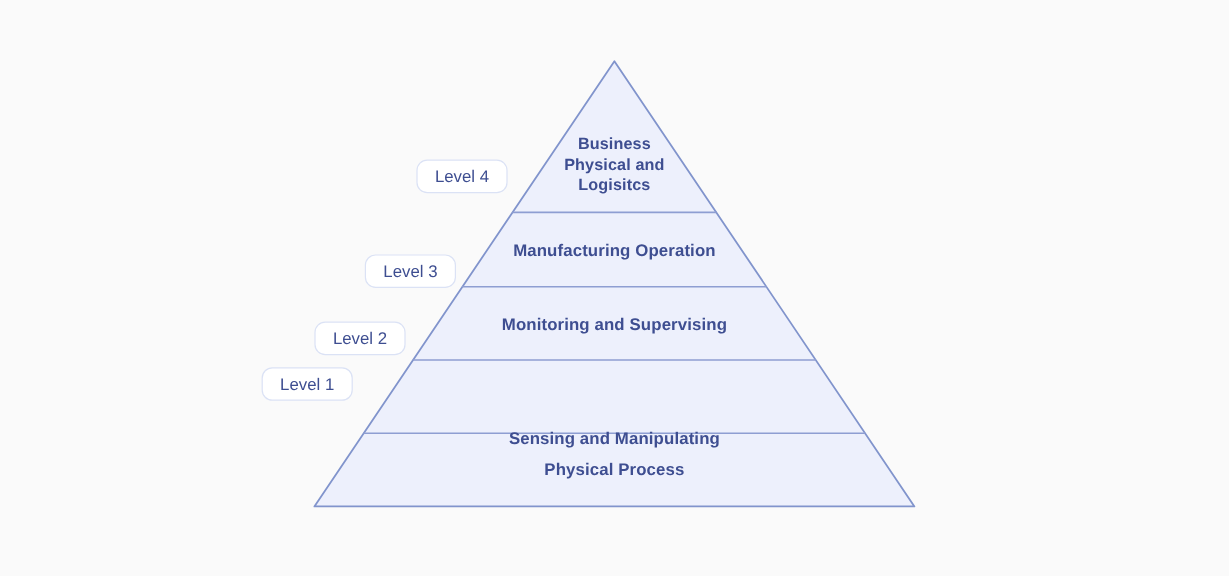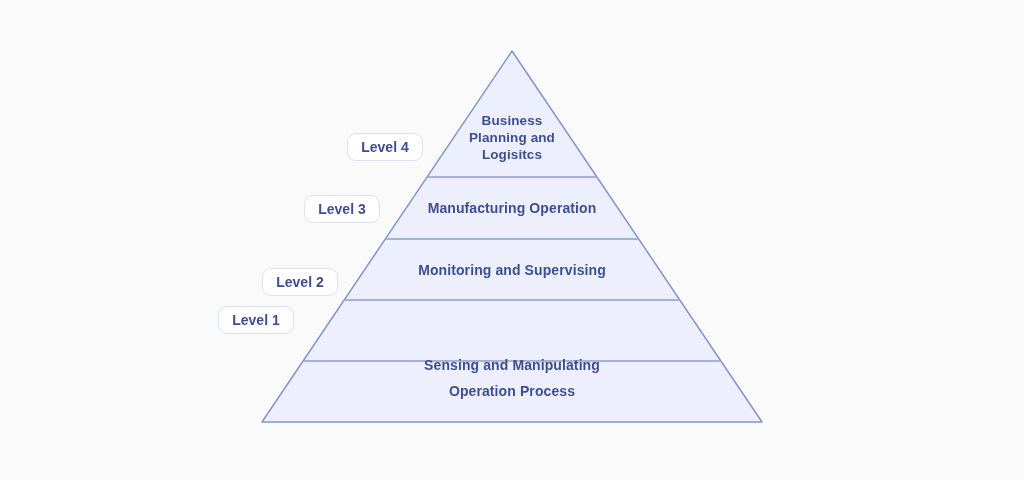--- a/index.html
+++ b/index.html
@@ -55,41 +55,41 @@
   .level-badge {
     position: absolute;
     width: 76px; height: 28px;
     background: var(--badge-bg);
     border: 1px solid var(--badge-border);
     border-radius: 9px;
     display: flex;
     align-items: center;
     justify-content: center;
     color: var(--text);
-    font-weight: 700;
+    font-weight: 400;
     font-size: 14px;
   }
 </style>
 </head>
 <body>
 
 <div class="stage">
 
   <svg class="pyramid-svg" width="1024" height="480" viewBox="0 0 1024 480">
     <path class="pyr" d="M512 51 L762 422 L262 422 Z"></path>
     <line class="divider" x1="427" y1="177" x2="597" y2="177"></line>
     <line class="divider" x1="385" y1="239" x2="639" y2="239"></line>
     <line class="divider" x1="344" y1="300" x2="680" y2="300"></line>
     <line class="divider" x1="303" y1="361" x2="721" y2="361"></line>
   </svg>
 
-  <div class="band-label apex" style="left:512px; top:137px;">Business Planning and Logisitcs</div>
+  <div class="band-label apex" style="left:512px; top:137px;">Business Physical and Logisitcs</div>
   <div class="band-label" style="left:512px; top:208px;">Manufacturing Operation</div>
   <div class="band-label" style="left:512px; top:270px;">Monitoring and Supervising</div>
   <div class="band-label" style="left:512px; top:331px;margin-top:34px;">Sensing and Manipulating</div>
-  <div class="band-label" style="left:512px; top:391px;">Operation Process</div>
+  <div class="band-label" style="left:512px; top:391px;">Physical Process</div>
 
   <div class="level-badge" style="left:347px; top:133px;">Level 4</div>
-  <div class="level-badge" style="left:304px; top:195px;">Level 3</div>
+  <div class="level-badge" style="left:304px; top:212px;">Level 3</div>
   <div class="level-badge" style="left:262px; top:268px;">Level 2</div>
   <div class="level-badge" style="left:218px; top:306px;">Level 1</div>
 
 </div>
 
 </body></html>

